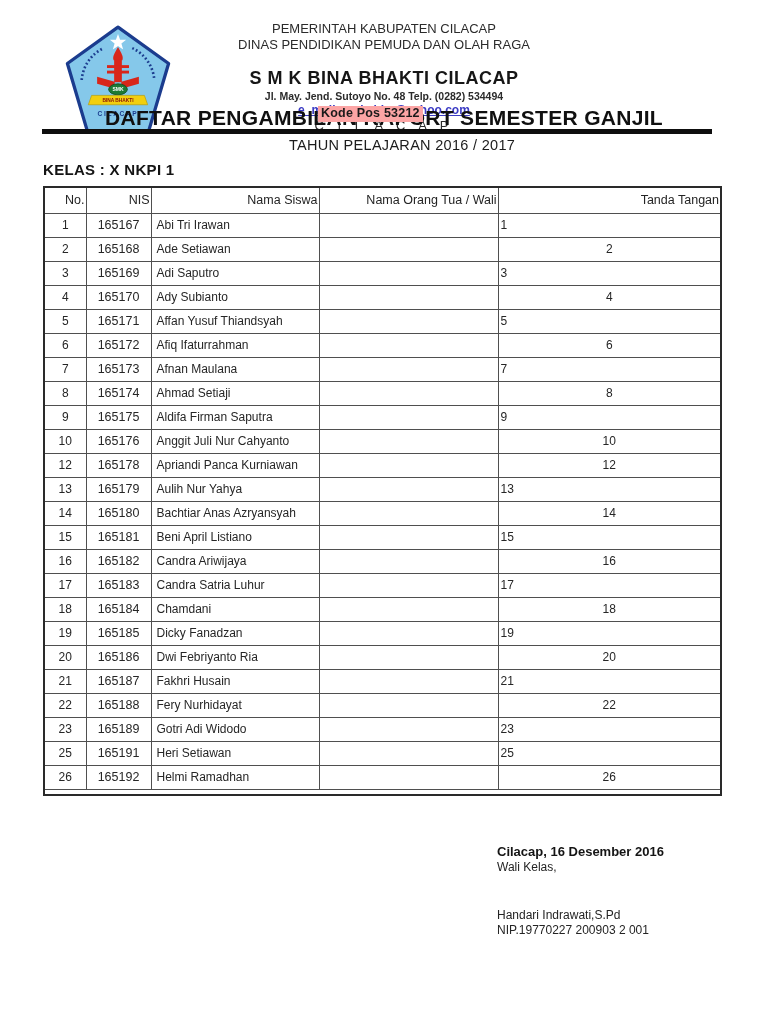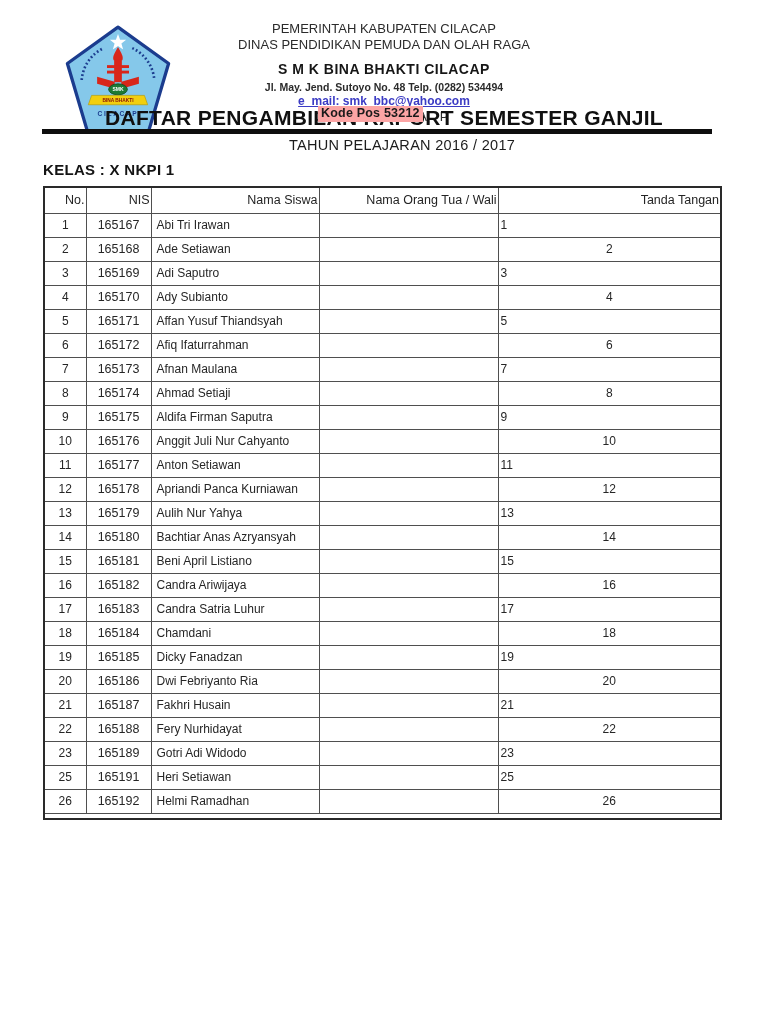--- a/index.html
+++ b/index.html
@@ -7,21 +7,21 @@
     width:768px;height:1024px;background:#ffffff;position:relative;overflow:hidden;
     font-family:"Liberation Sans", sans-serif;color:#1f1f1f;
     -webkit-font-smoothing:antialiased;
   }
   .page{position:absolute;inset:0;}
 
   
   .logo{position:absolute;left:54px;top:25px;width:128px;height:110px;}
   .letterhead{position:absolute;left:0;right:0;top:21px;text-align:center;}
   .lh-line1,.lh-line2{font-size:13px;line-height:15.5px;color:#2b2b2b;}
-  .lh-school{font-size:14px;line-height:20px;font-weight:bold;letter-spacing:.5px;color:#161616;margin-top:7px;}
+  .lh-school{font-size:18px;line-height:20px;font-weight:bold;letter-spacing:.5px;color:#161616;margin-top:16px;}
   .lh-address{font-size:10.5px;line-height:13px;font-weight:bold;color:#2b2b2b;margin-top:2px;}
   .lh-email{font-size:12px;line-height:14px;font-weight:600;color:#3b3bc4;text-decoration:underline;}
   .lh-city{font-size:13px;line-height:15px;color:#2b2b2b;letter-spacing:5px;margin-top:1px;}
 
   
   .title-row{position:absolute;left:0;right:0;top:106px;text-align:center;
     font-size:21px;line-height:23px;font-weight:bold;letter-spacing:.3px;color:#101010;}
   .kode-pos{position:absolute;left:318px;top:0px;height:16px;background:#fca5a5;
     font-size:12.5px;line-height:15px;font-weight:bold;color:#1a1a1a;padding:0 3px;letter-spacing:.2px;}
   .title-underline{position:absolute;left:42px;width:670px;top:129px;height:5px;background:#0e0e0e;}
@@ -175,27 +175,20 @@
           <td class="cell-sign sign-left">9</td>
         </tr>
         <tr>
           <td class="cell-no">10</td>
           <td class="cell-nis">165176</td>
           <td class="cell-name">Anggit Juli Nur Cahyanto</td>
           <td class="cell-parent"></td>
           <td class="cell-sign sign-center">10</td>
         </tr>
         <tr>
-          <td class="cell-no">11</td>
-          <td class="cell-nis">165177</td>
-          <td class="cell-name">Anton Setiawan</td>
-          <td class="cell-parent"></td>
-          <td class="cell-sign sign-left">11</td>
-        </tr>
-        <tr>
           <td class="cell-no">12</td>
           <td class="cell-nis">165178</td>
           <td class="cell-name">Apriandi Panca Kurniawan</td>
           <td class="cell-parent"></td>
           <td class="cell-sign sign-center">12</td>
         </tr>
         <tr>
           <td class="cell-no">13</td>
           <td class="cell-nis">165179</td>
           <td class="cell-name">Aulih Nur Yahya</td>
@@ -287,14 +280,21 @@
           <td class="cell-sign sign-center">26</td>
         </tr>
       </tbody>
     <tfoot>
       <tr class="partial-row">
           <td colspan="5"></td>
         </tr>
     </tfoot>
   </table>
 
+  <div class="sig-block">
+    <div class="sig-date">Cilacap, 16 Desember 2016</div>
+    <div class="sig-role">Wali Kelas,</div>
+    <div class="sig-space"></div>
+    <div class="sig-name">Handari Indrawati,S.Pd</div>
+    <div class="sig-nip">NIP.19770227 200903 2 001</div>
+  </div>
 
 </div>
 
 </body></html>

